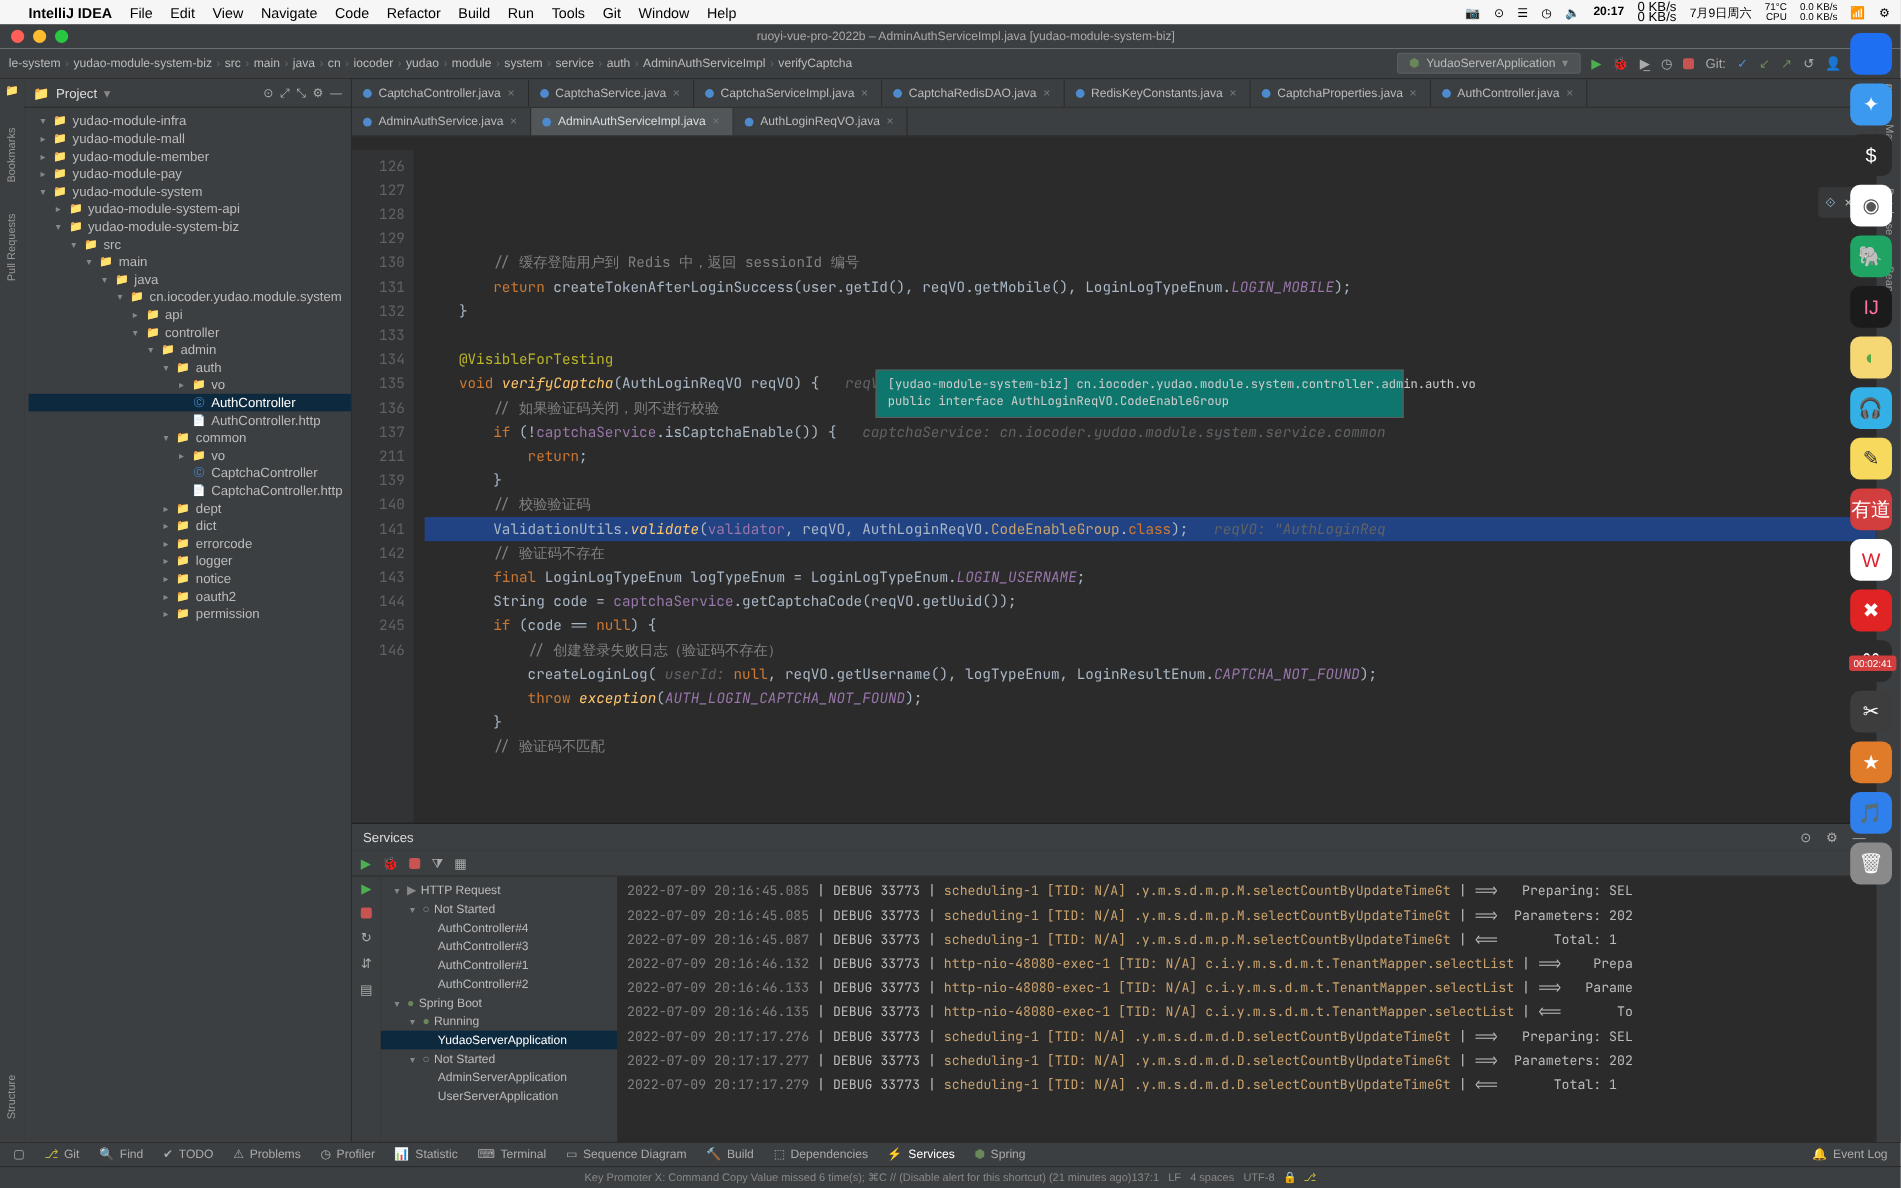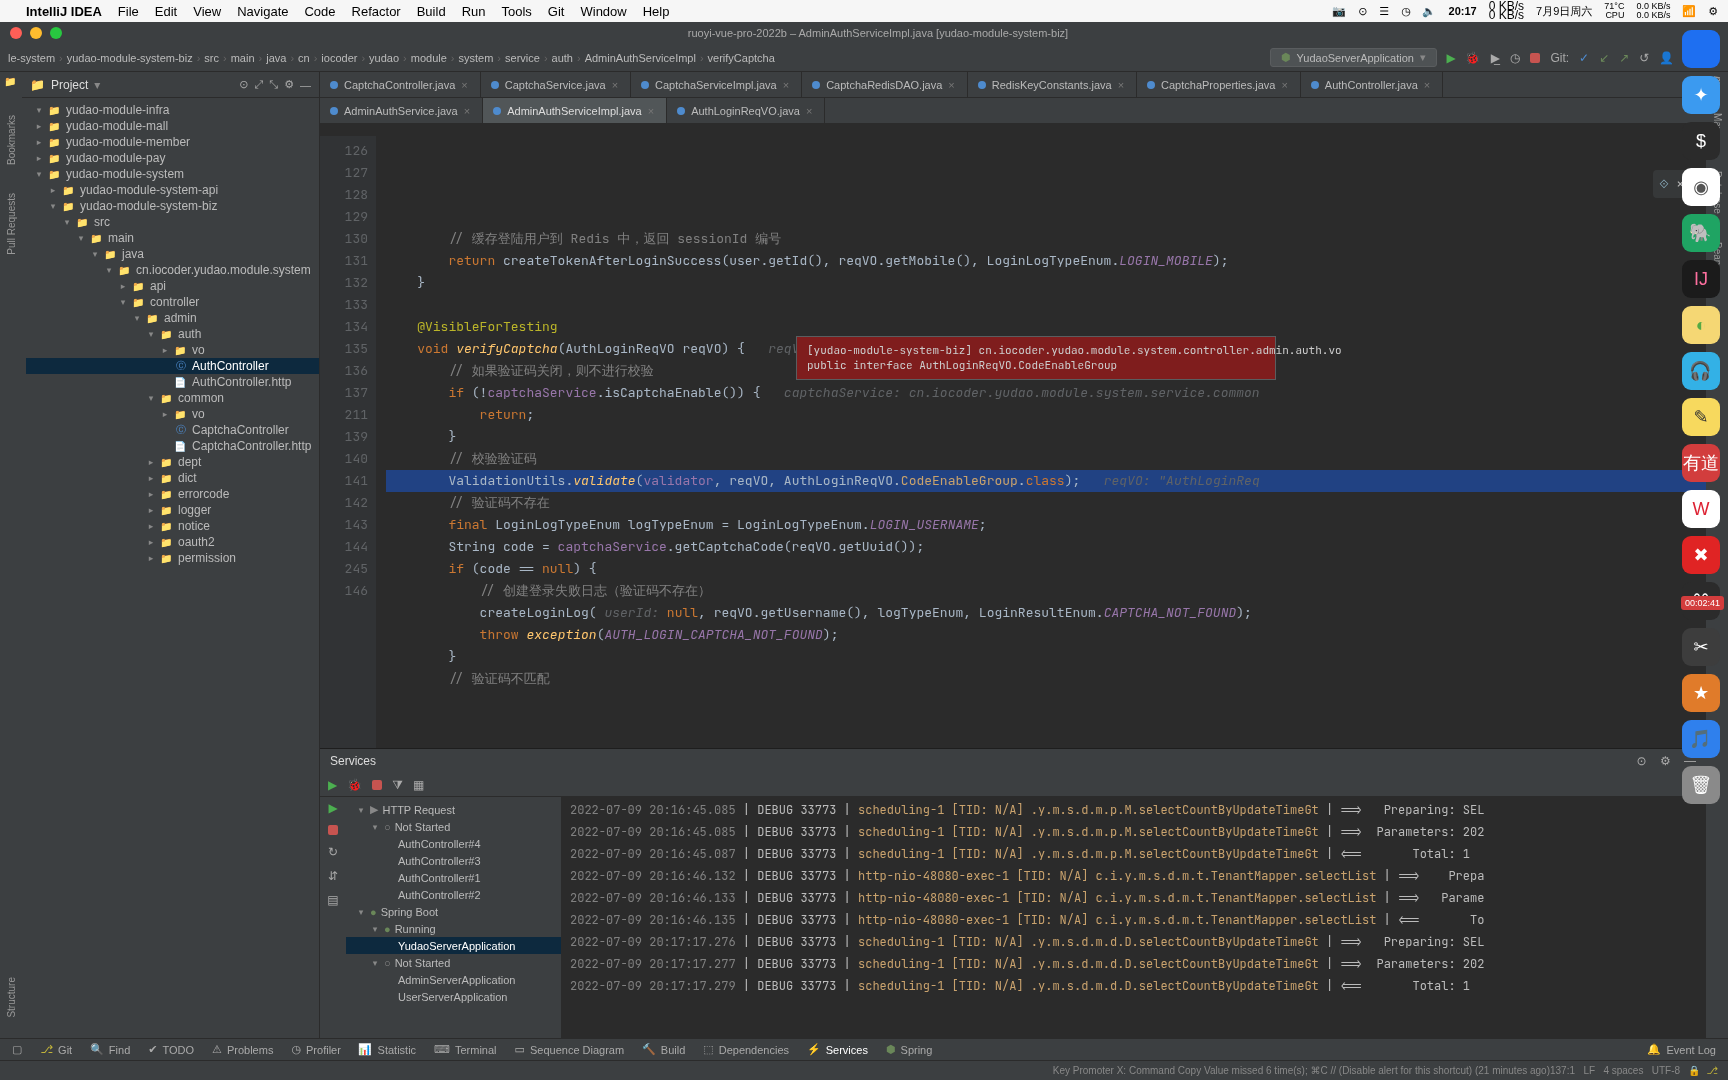--- a/index.html
+++ b/index.html
@@ -60,21 +60,21 @@
   .code-wrap { flex:1; display:flex; overflow:hidden; position:relative; font-family: "JetBrains Mono","Menlo","Consolas",monospace; font-size:13px;margin-top:12px;}
   .gutter { width:56px; background:#313335; color:#606366; text-align:right; padding:4px 8px 4px 0; line-height:22px;}
   .code { flex:1; padding:4px 0 4px 10px; line-height:22px; color:#a9b7c6; white-space:pre; position:relative; overflow:hidden;}
   .code .line { height:22px; position:relative;}
   .code .hl { background:#214283;}
   .kw{ color:#cc7832;} .cm{ color:#808080;} .fn{ color:#ffc66d; font-style:italic;} .ann{ color:#bbb529;}
   .param{ color:#9876aa;} .const{ color:#9876aa; font-style:italic;}
   .hint{ color:#606366; font-style:italic;}
   .goldid{ color:#c9a26d;}
 
-  .tooltip { position:absolute; background:#7f1d1d; color:#cdcdcd; font-size:11px; padding:6px 10px; border:1px solid #5a5d5f; line-height:15px; max-width:480px;}
+  .tooltip { position:absolute; background:#0f766e; color:#cdcdcd; font-size:11px; padding:6px 10px; border:1px solid #5a5d5f; line-height:15px; max-width:480px;}
 
   .green-check { position:absolute; top:4px; right:8px; color:#4caf50; font-size:14px; }
   .float-toolbar { position:absolute; top:34px; right:16px; background:#3c3f41aa; border-radius:4px; padding:3px 6px; display:flex; gap:8px; color:#bbb; font-size:12px; }
 
   
   .services { height:290px; background:#2b2b2b; border-top:1px solid #1e1e1e; display:flex; flex-direction:column;}
   .services-header{ height:24px; background:#3c3f41; display:flex; align-items:center; padding:0 10px; font-size:12px; color:#ddd; justify-content:space-between;}
   .services-body { flex:1; display:flex; min-height:0;}
   .svc-gutter{ width:26px; background:#3c3f41; display:flex; flex-direction:column; align-items:center; padding-top:4px; gap:10px; color:#aaa; font-size:12px;}
   .svc-tree{ width:216px; background:#3c3f41; font-size:11px; color:#bbb; overflow:auto; border-right:1px solid #2b2b2b;}
@@ -87,21 +87,21 @@
   .svc-log{ flex:1; overflow:hidden; font-family:"JetBrains Mono",Menlo,monospace; font-size:12px; color:#bbb; line-height:22px; padding:2px 8px; white-space:pre;}
   .svc-log .y{ color:#c9a26d;}
   .svc-log .g{ color:#808080;}
 
   
   .bottombar{ height:22px; background:#3c3f41; display:flex; align-items:center; gap:18px; padding:0 12px; font-size:11px; color:#aaa; border-top:1px solid #2b2b2b;}
   .bottombar .itm{ display:flex; align-items:center; gap:5px; cursor:pointer;}
   .bottombar .itm.active{ color:#fff;}
   .bottombar .spacer{flex:1;}
   .gitb{ color:#c1b33a;}
-  .statusbar{ height:20px; background:#3c3f41; display:flex; align-items:center; font-size:10px; color:#888; padding:0 10px; justify-content:flex-end; border-top:1px solid #2b2b2b;}
+  .statusbar{ height:20px; background:#3c3f41; display:flex; align-items:center; font-size:10px; color:#888; padding:0 10px; justify-content:center; border-top:1px solid #2b2b2b;}
 
   
   .dock { position:fixed; right:4px; top:30px; width:46px; display:flex; flex-direction:column; gap:8px; align-items:center;}
   .dock .app { width:38px; height:38px; border-radius:9px; display:flex; align-items:center; justify-content:center; font-size:18px; color:#fff;}
 </style>
 </head>
 <body>
 
 <div class="mac-menu">
   <div class="left">

